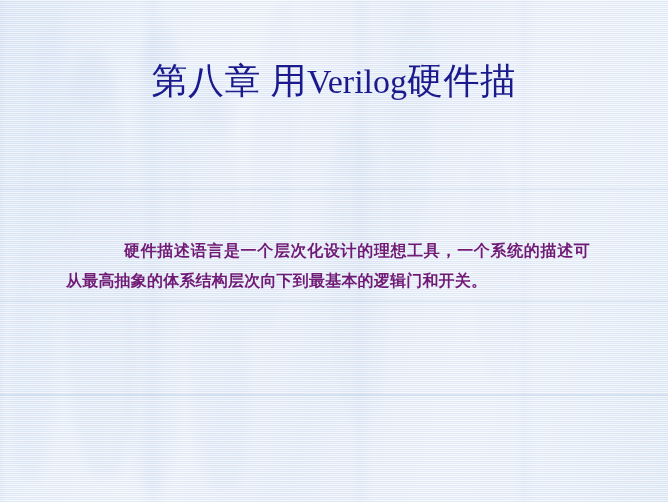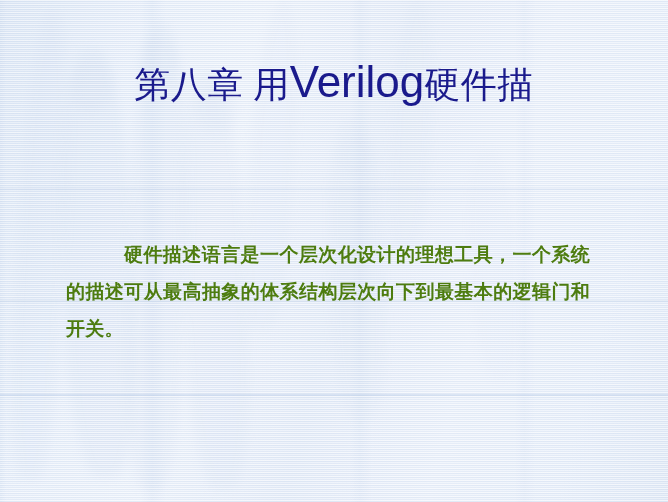--- a/index.html
+++ b/index.html
@@ -125,35 +125,35 @@
     width: 572px;
     text-align: center;
     color: #1a1a8c;
     font-family: "Liberation Serif", "DejaVu Serif", serif;
     font-size: 36px;
     line-height: 51px;
     letter-spacing: 0.5px;
     white-space: pre-wrap;
   }
   .title .mono {
-    font-family: Liberation Sans, sans-serif;
-    font-size: 44px;
+    font-family: Liberation Serif, serif;
+    font-size: 34px;
     letter-spacing: 0px;
   }
 
   .body-text {
     position: absolute;
     left: 66px;
     top: 236px;
     width: 524px;
-    color: #4d7c0f;
+    color: #701a75;
     font-family: "Liberation Serif", "DejaVu Serif", serif;
-    font-size: 19px;
+    font-size: 16px;
     font-weight: bold;
-    line-height: 37px;
+    line-height: 30px;
     text-indent: 58px;
     text-align: justify;
     letter-spacing: 0.2px;
   }
 </style>
 </head>
 <body>
 
 <div id="slide">
 

